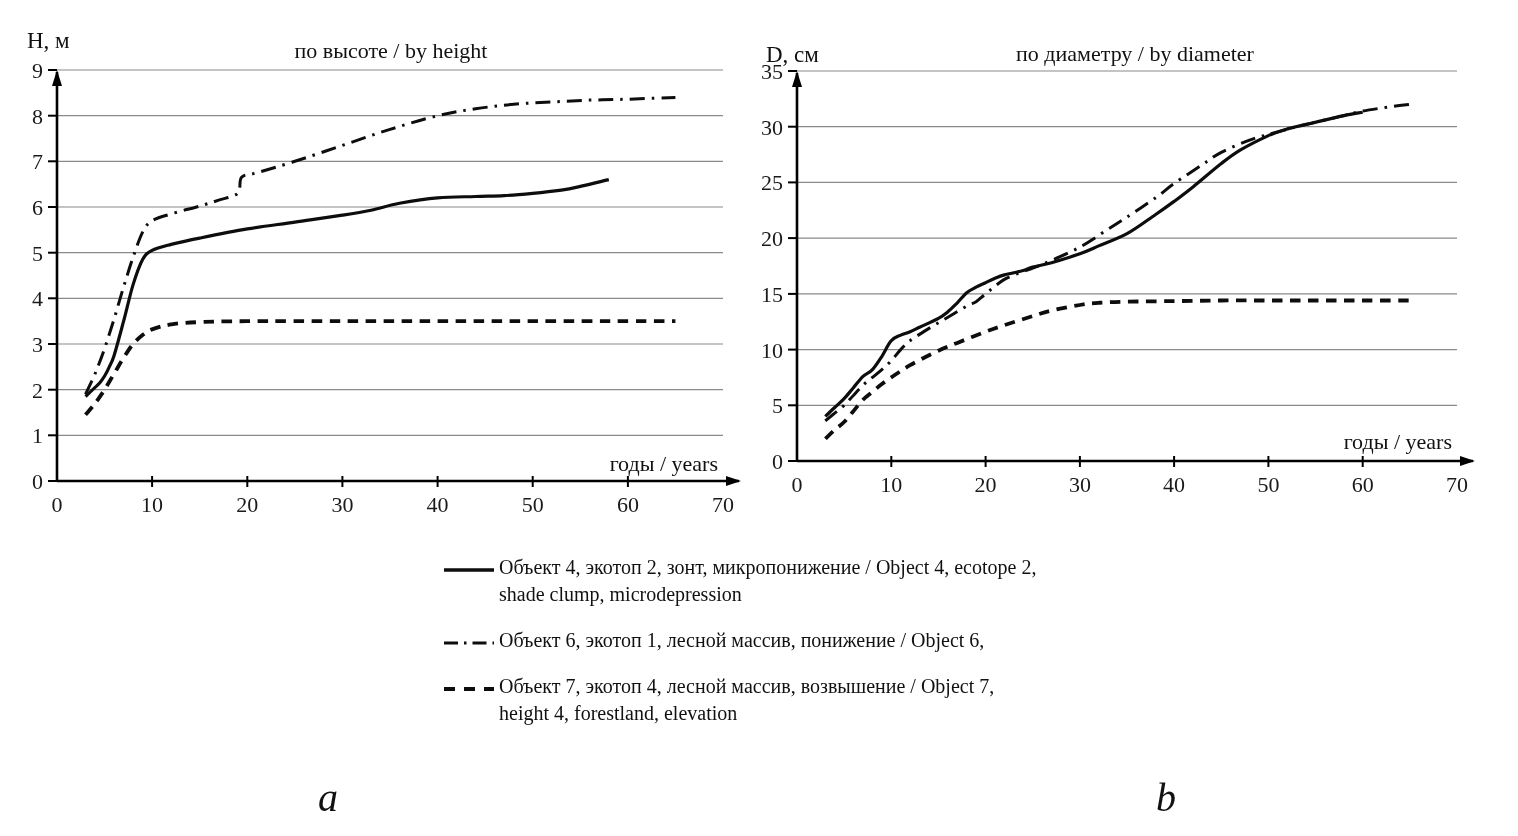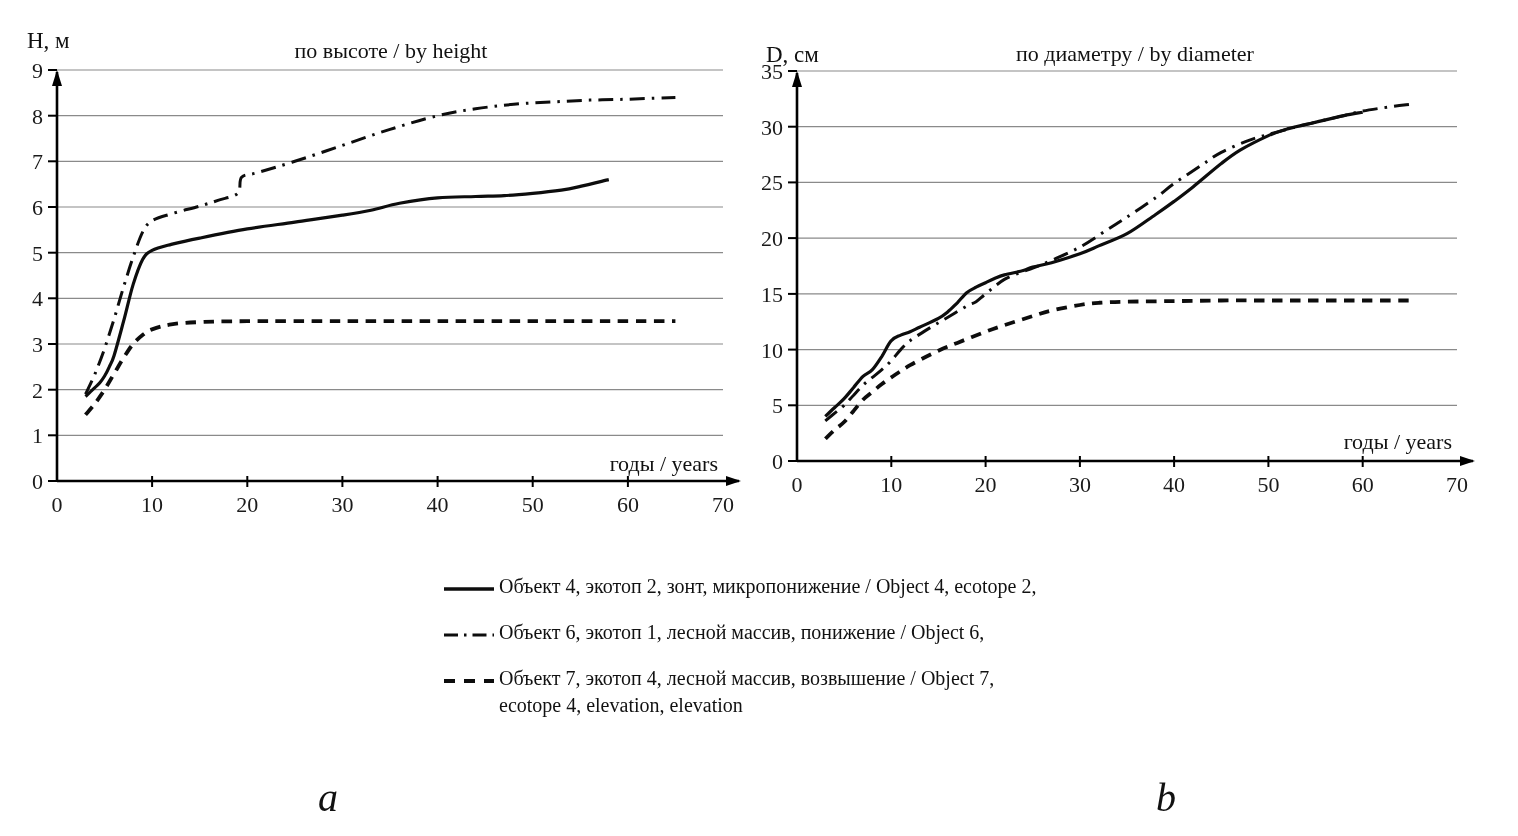--- a/index.html
+++ b/index.html
@@ -14,21 +14,21 @@
   .chart-title{position:absolute;font-size:22px;text-align:center;width:420px;white-space:nowrap;}
   .title-a{left:181px;top:38px;}
   .title-b{left:925px;top:41px;}
   .x-unit{position:absolute;font-size:22px;text-align:right;width:160px;white-space:nowrap;}
   .x-unit-a{left:558px;top:451px;}
   .x-unit-b{left:1292px;top:429px;}
   svg.plot{position:absolute;top:0;}
   #plot-a{left:0;}
   #plot-b{left:760px;}
   .legend{position:absolute;left:443px;top:554px;width:710px;}
-  .legend-entry{display:flex;align-items:flex-start;margin-bottom:19px;margin-top:19px;}
+  .legend-entry{display:flex;align-items:flex-start;margin-bottom:19px;}
   .sample{flex:0 0 auto;margin-top:9px;margin-right:4px;}
   .sample line{stroke:#0d0d0d;}
   .ls-solid{stroke-width:3.6;}
   .ls-dashdot{stroke-width:3;stroke-dasharray:14 6 2.5 6;}
   .ls-dashed{stroke-width:4.2;stroke-dasharray:11 9;}
   .legend-text{font-size:20px;line-height:27px;white-space:nowrap;}
   .legend-text span{display:block;}
   .panel-letter{position:absolute;font-size:40px;font-style:italic;width:60px;text-align:center;}
   .letter-a{left:298px;top:774px;}
   .letter-b{left:1136px;top:774px;}
@@ -168,37 +168,38 @@
       </svg>
   </section>
 
   <div class="legend">
     <div class="legend-entry">
       <svg class="sample" width="52" height="14">
         <line class="ls-solid" x1="1" y1="7" x2="51" y2="7"></line>
       </svg>
       <div class="legend-text">
         <span>Объект 4, экотоп 2, зонт, микропонижение / Object 4, ecotope 2,</span>
+        <span>shade clump, microdepression</span>
       </div>
     </div>
     <div class="legend-entry">
       <svg class="sample" width="52" height="14">
         <line class="ls-dashdot" x1="1" y1="7" x2="51" y2="7"></line>
       </svg>
       <div class="legend-text">
         <span>Объект 6, экотоп 1, лесной массив, понижение / Object 6,</span>
       </div>
     </div>
     <div class="legend-entry">
       <svg class="sample" width="52" height="14">
         <line class="ls-dashed" x1="1" y1="7" x2="51" y2="7"></line>
       </svg>
       <div class="legend-text">
         <span>Объект 7, экотоп 4, лесной массив, возвышение / Object 7,</span>
-        <span>ecotope 4, elevation, elevation</span>
+        <span>height 4, forestland, elevation</span>
       </div>
     </div>
   </div>
 
   <div class="panel-letter letter-a">a</div>
   <div class="panel-letter letter-b">b</div>
 
 </div>
 
 </body></html>

